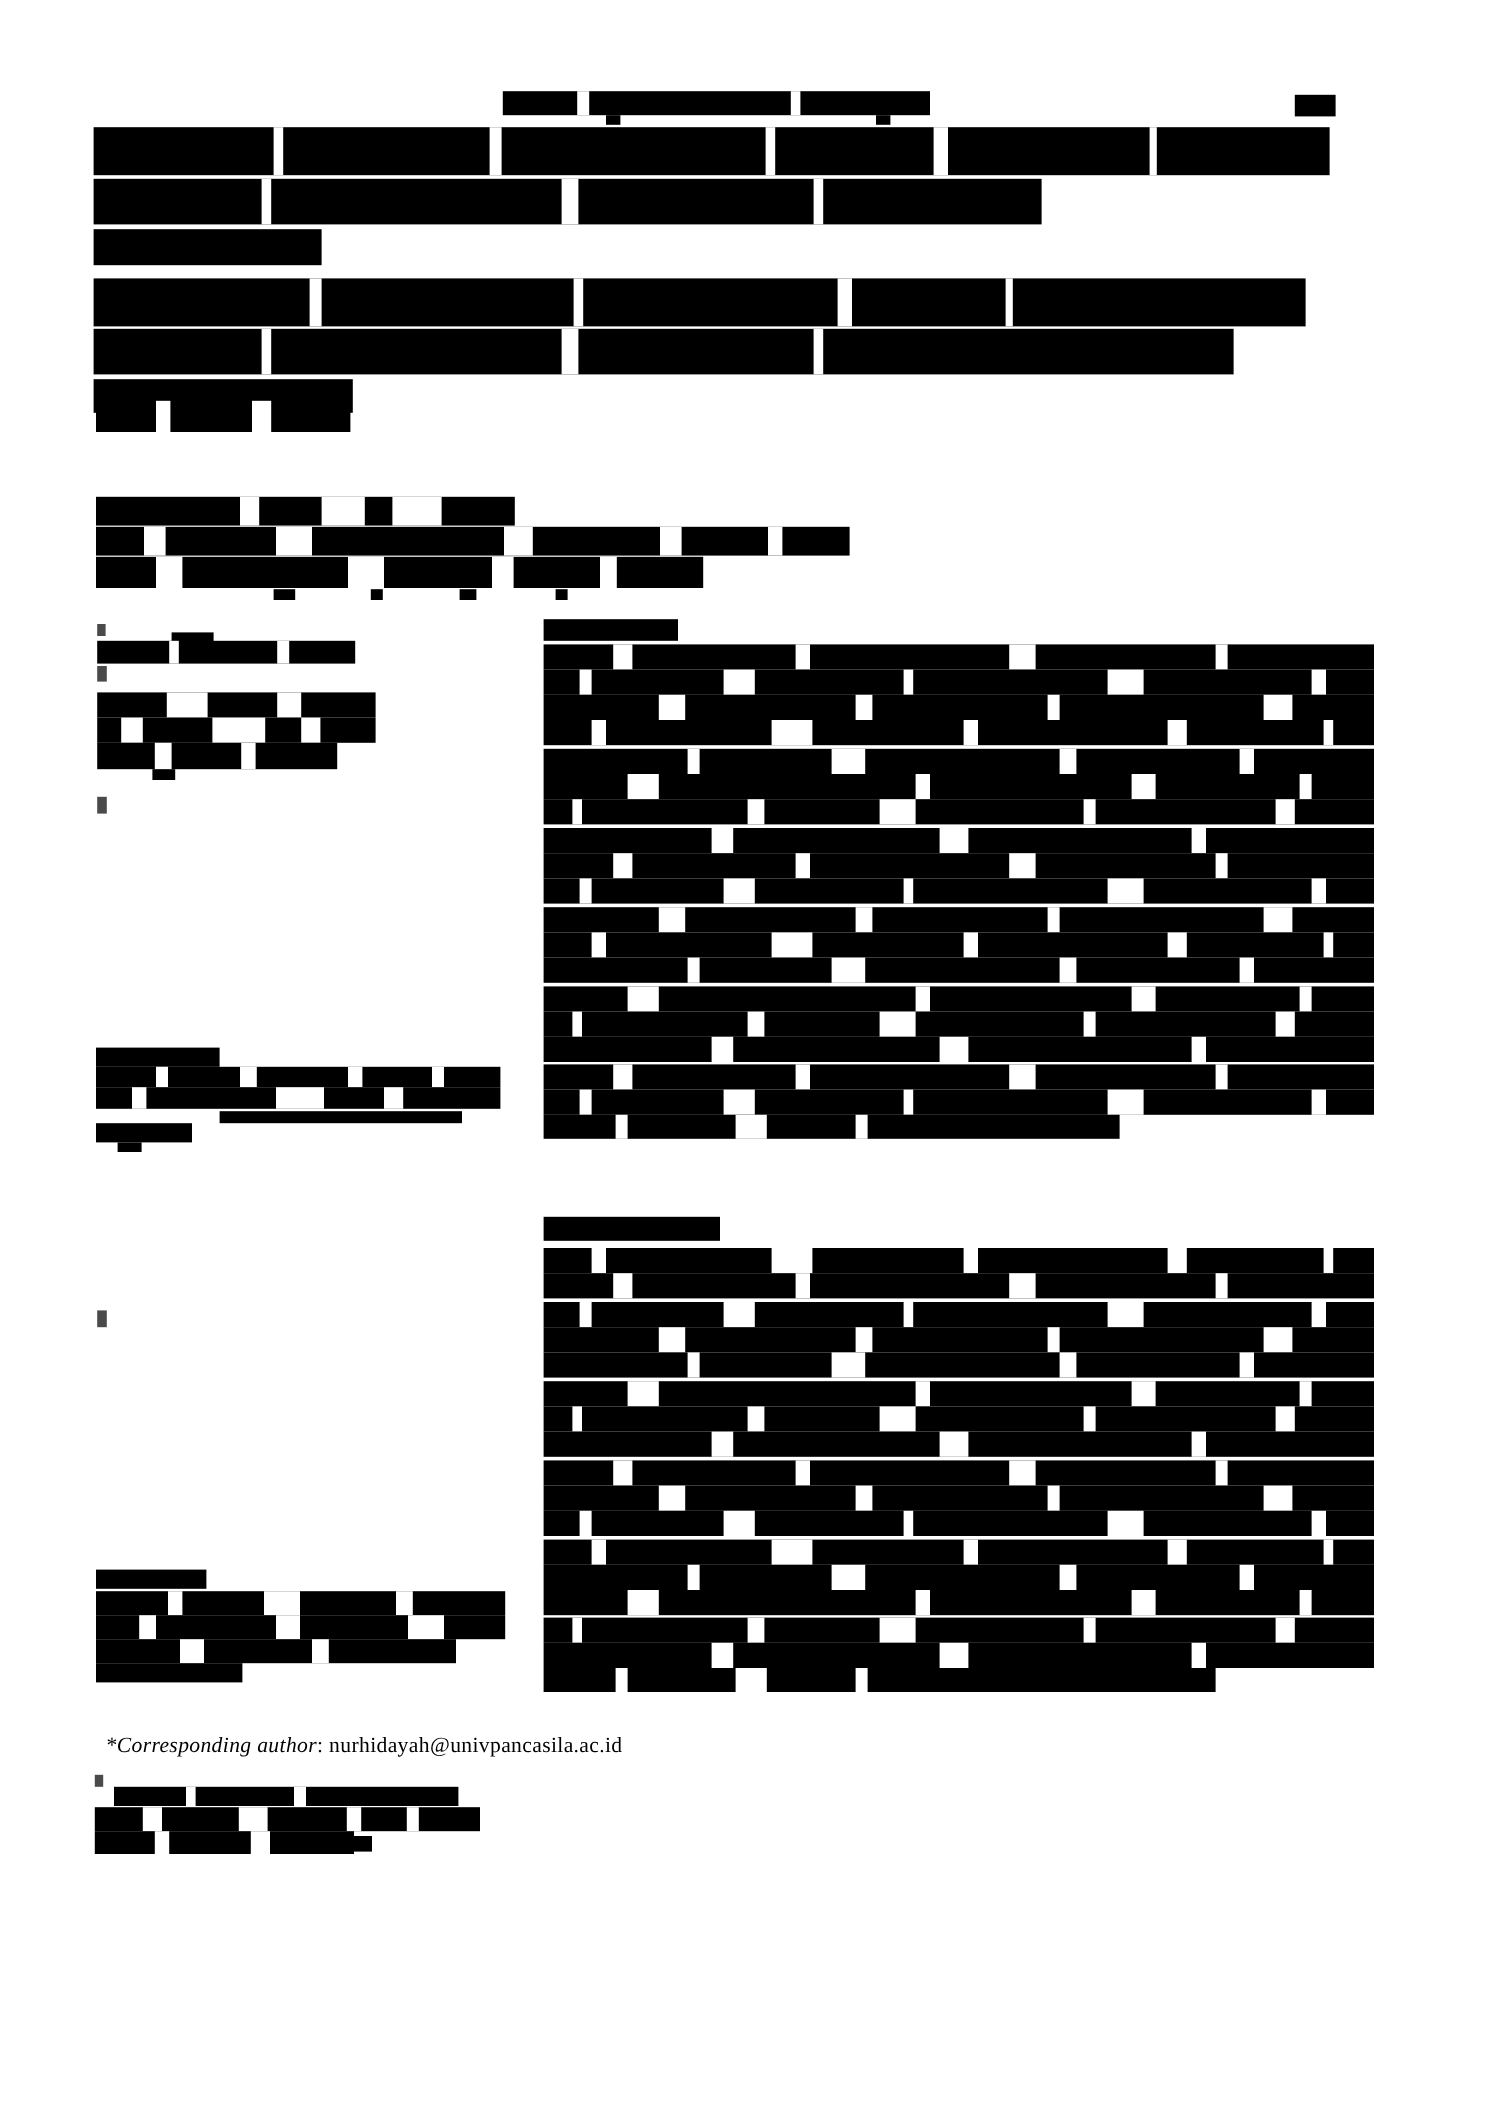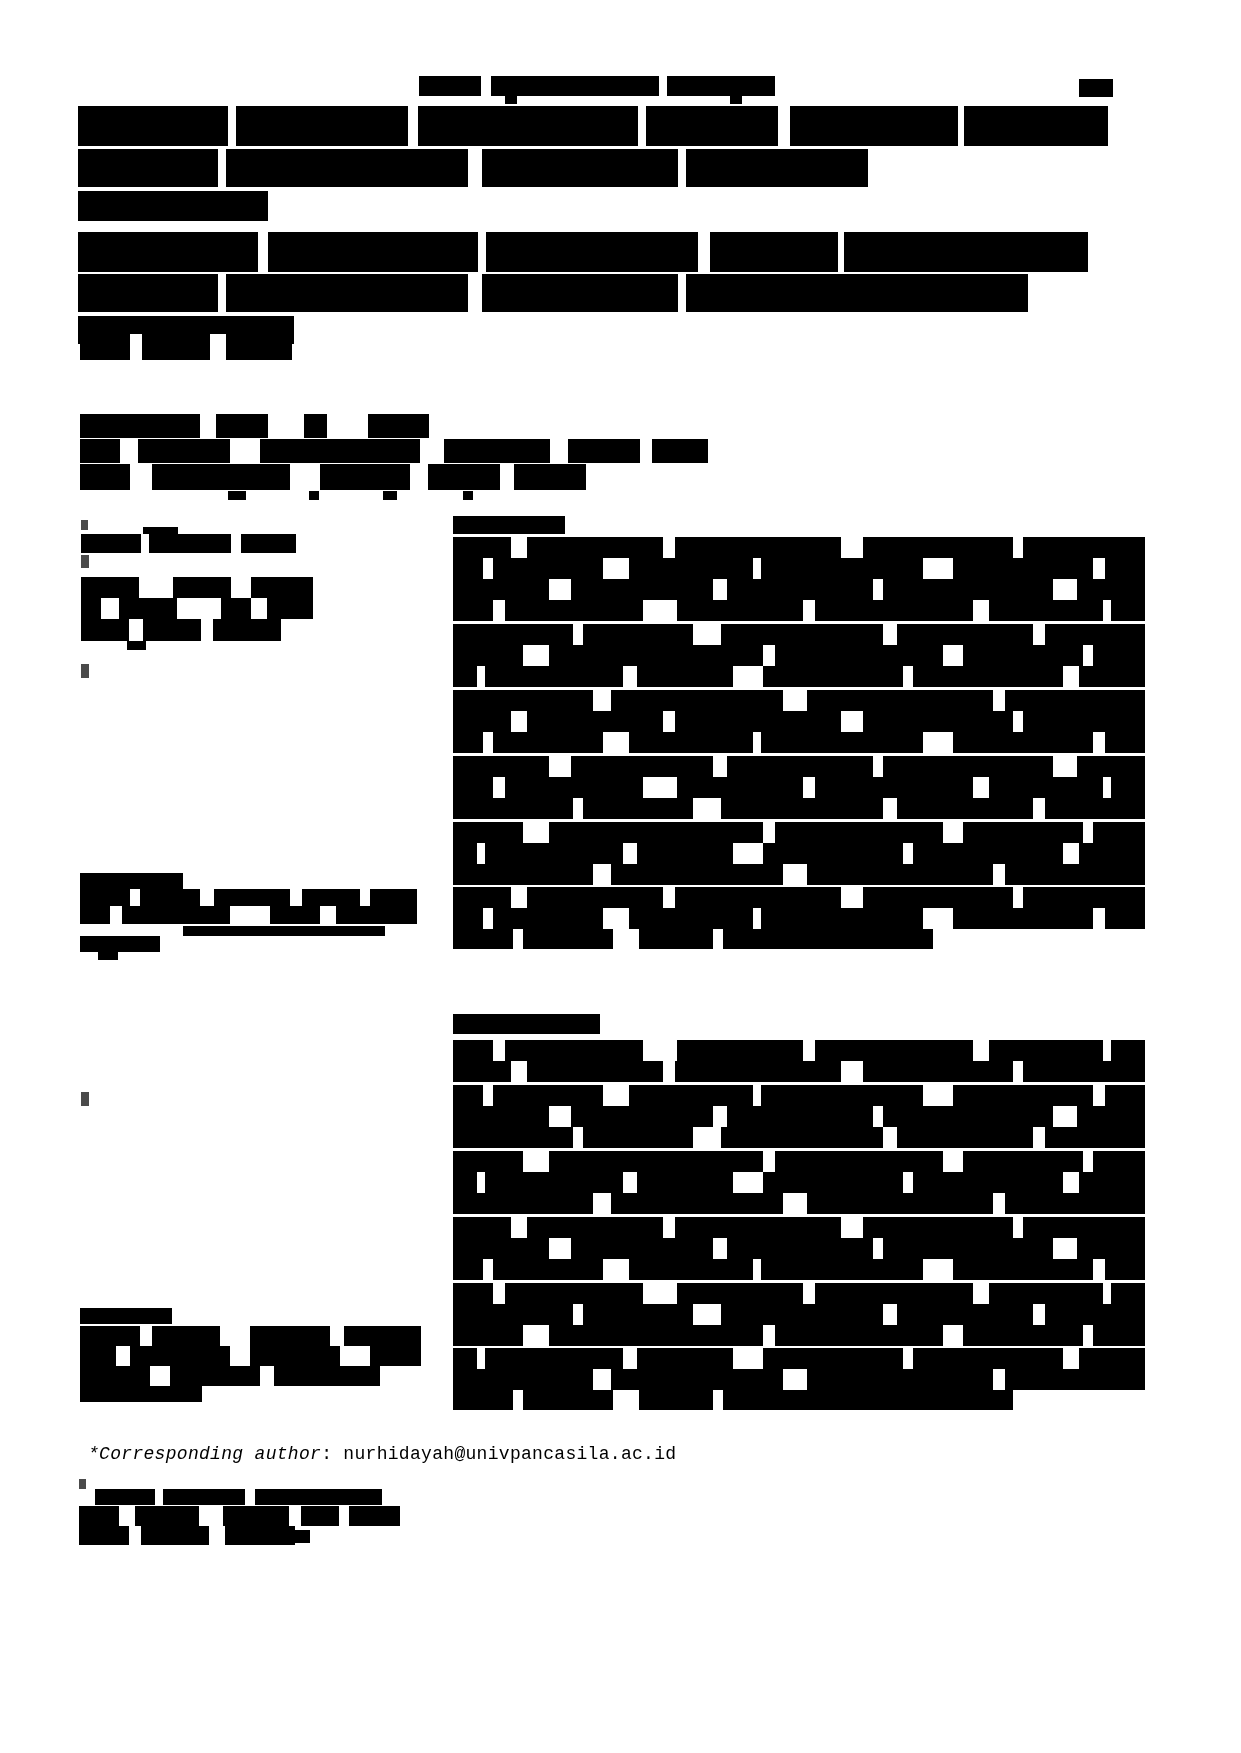--- a/index.html
+++ b/index.html
@@ -1,21 +1,21 @@
 <!DOCTYPE html>
 <html><head>
 <meta charset="utf-8">
 <style>
   html,body{margin:0;padding:0;background:#ffffff;}
   .page{
     position:relative;
     width:1241px;height:1753px;
     background:#ffffff;
     overflow:hidden;
-    font-family:Liberation Mono, monospace;
+    font-family:Liberation Serif, serif;
   }
   .rb{position:absolute;}
   .gap{position:absolute;top:0;height:100%;}
   .corr{
     position:absolute;
     left:88px;top:1444px;
     font-size:18px;
     color:#000;
     white-space:nowrap;
     letter-spacing:0.3px;

